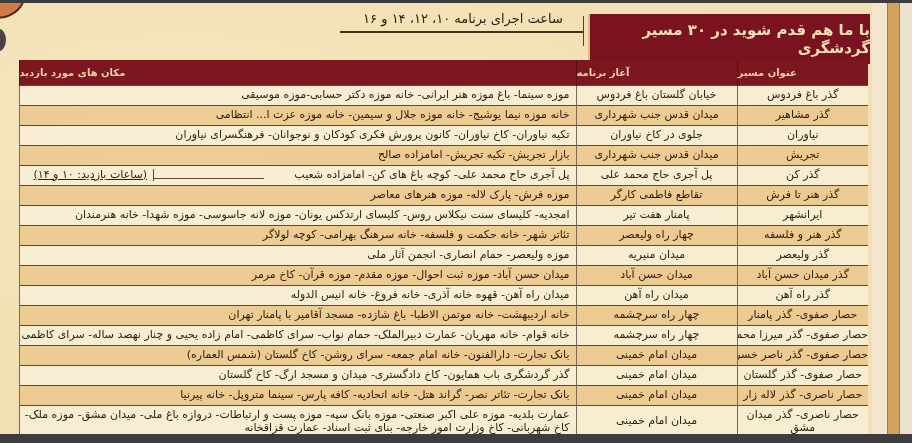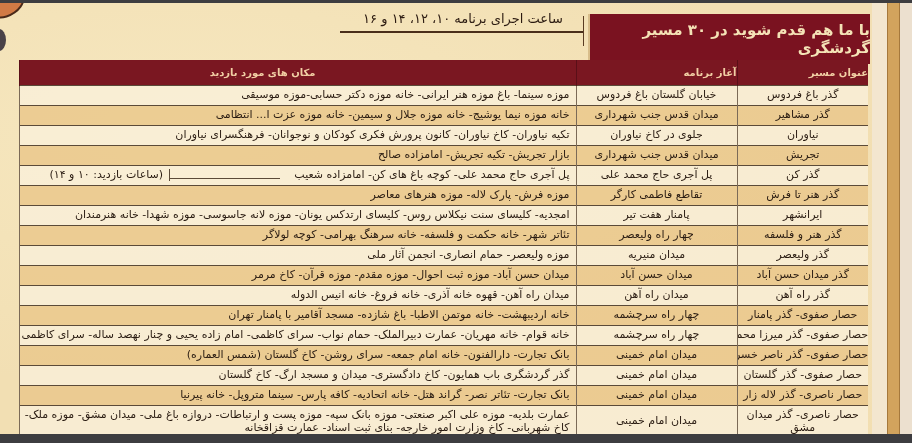--- a/index.html
+++ b/index.html
@@ -83,21 +83,21 @@
     }
     table {
       width: 849px; border-collapse: collapse; table-layout: fixed;
       font-family: "DejaVu Sans", sans-serif;
     }
     thead th {
       background: #7a1721;
       color: #f1cfa4;
       font-size: 10px; font-weight: bold;
       height: 25px;
-      text-align: right;
+      text-align: left;
       border-left: 1px solid #5a0f18;
     }
     thead th.col-places { padding-right: 260px; }
     tbody td {
       font-size: 11px;
       color: #2a1c12;
       height: 20px;
       border-top: 1px solid #5b4a38;
       border-left: 1px solid #7b6a57;
       white-space: nowrap;
@@ -105,21 +105,21 @@
       line-height: 1.15;
     }
     tbody tr:nth-child(odd) td { background: rgba(250,240,220,0.75); }
     tbody tr:nth-child(even) td { background: rgba(234,200,140,0.85); }
     tbody tr.tall td { height: 33px; white-space: normal; }
     tbody tr:last-child td { border-bottom: 1px solid #5b4a38; }
     td.c-title, td.c-start { text-align: center; }
     td.c-places { text-align: right; padding-right: 6px; }
     td.c-places .note {
       float: left; padding-left: 8px; padding-right: 6px;
-      border-right: 1px solid #5b4a38; margin-left: 22px;
+      border-right: 1px solid #5b4a38; margin-left: 6px; text-decoration: underline;
     }
     td.c-places .note-line {
       float: left; width: 110px; height: 1px; background: #5b4a38; margin-top: 9px;
     }
     col.c1 { width: 131px; }
     col.c2 { width: 161px; }
     col.c3 { width: 557px; }
   </style>
 </head>
 <body>

